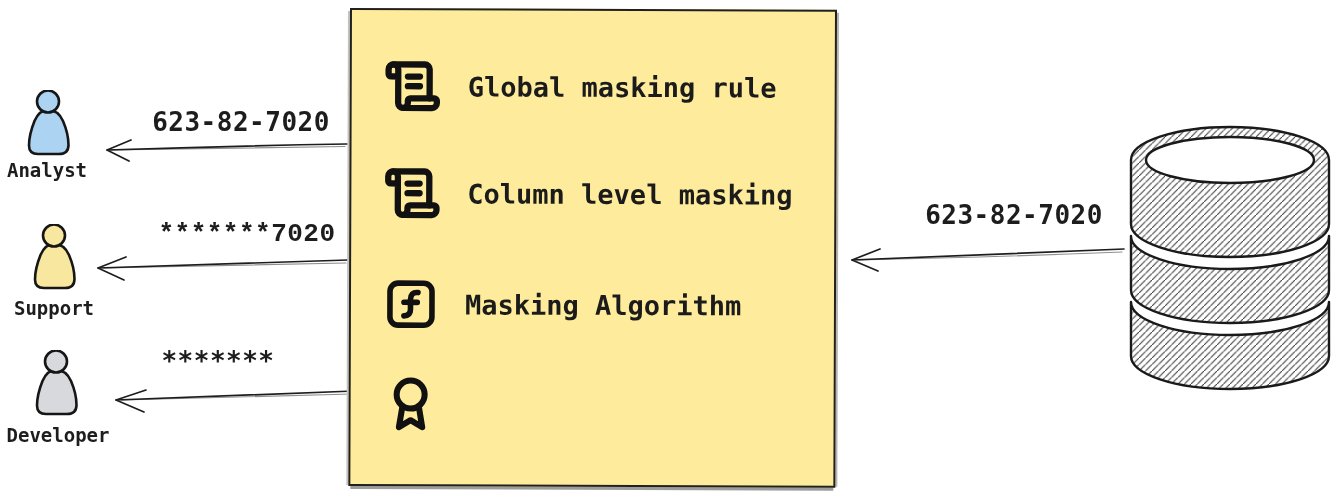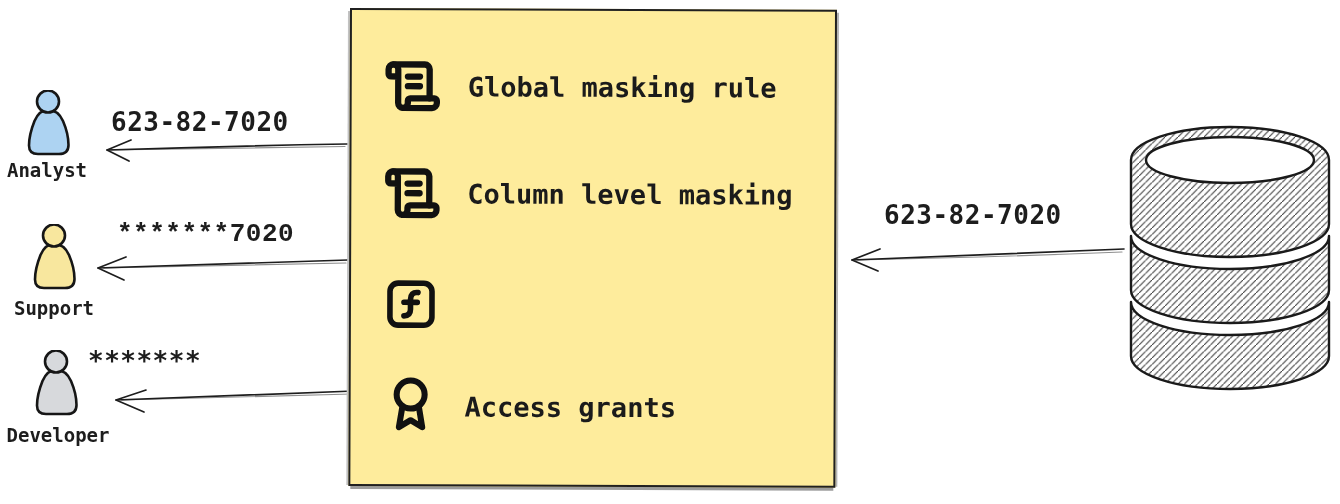--- a/index.html
+++ b/index.html
@@ -20,20 +20,21 @@
     width: 130px;
     text-align: center;
     font-size: 19px;
     font-weight: 700;
     white-space: nowrap;
   }
   
   .flow-label {
     position: absolute;
     width: 260px;
+    text-align: center;
     font-size: 26px;
     font-weight: 700;
     white-space: nowrap;
     letter-spacing: 0.5px;
   }
   
   .policy-box {
     position: absolute;
     left: 350px; top: 8px;
     width: 487px; height: 478px;
@@ -142,28 +143,28 @@
       </svg>
       <span class="row-label">Column level masking</span>
     </div>
 
     <div class="box-row row-3">
       <svg width="56" height="56" viewBox="0 0 24 24" fill="none" stroke="#111111" stroke-width="2.4" stroke-linecap="round" stroke-linejoin="round">
         <rect width="18" height="18" x="3" y="3" rx="3.5"></rect>
         <path d="M9 17c2 0 2.8-1 2.8-2.8V10c0-2 1-3.3 3.2-3"></path>
         <path d="M9 11.2h5.7"></path>
       </svg>
+      <span class="row-label">Masking Algorithm</span>
     </div>
 
     <div class="box-row row-4">
       <svg width="56" height="64" viewBox="0 0 24 26" fill="none" stroke="#111111" stroke-width="2.6" stroke-linecap="round" stroke-linejoin="round">
         <circle cx="12" cy="8" r="6"></circle>
         <path d="M15.477 12.89 17 22l-5-3-5 3 1.523-9.11"></path>
       </svg>
-      <span class="row-label">Access grants</span>
     </div>
 
   </div>
 
   <svg class="db-icon" width="208" height="270" viewBox="0 0 208 270">
     <defs>
       <pattern id="dbhatch" width="6.5" height="6.5" patternUnits="userSpaceOnUse">
         <rect width="6.5" height="6.5" fill="#ffffff"></rect>
         <path d="M-1 7.5 L7.5 -1" stroke="#3d3d3d" stroke-width="1.1"></path>
       </pattern>

